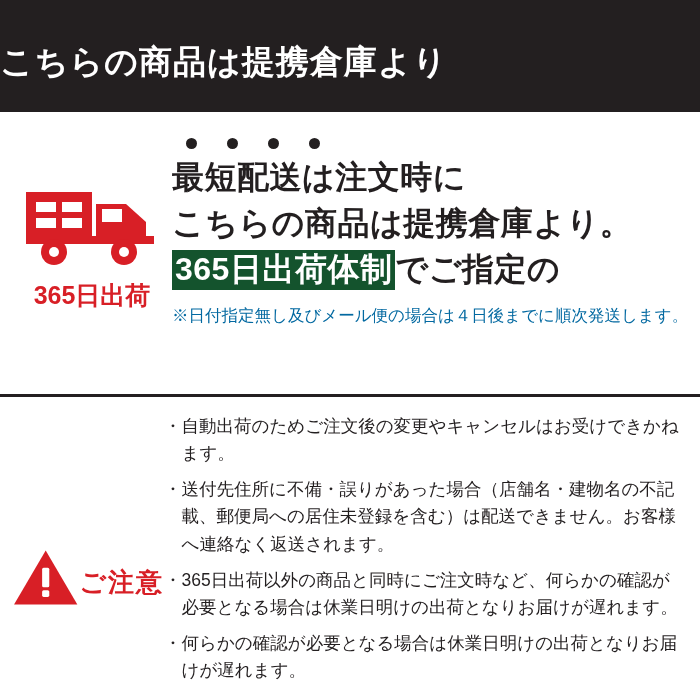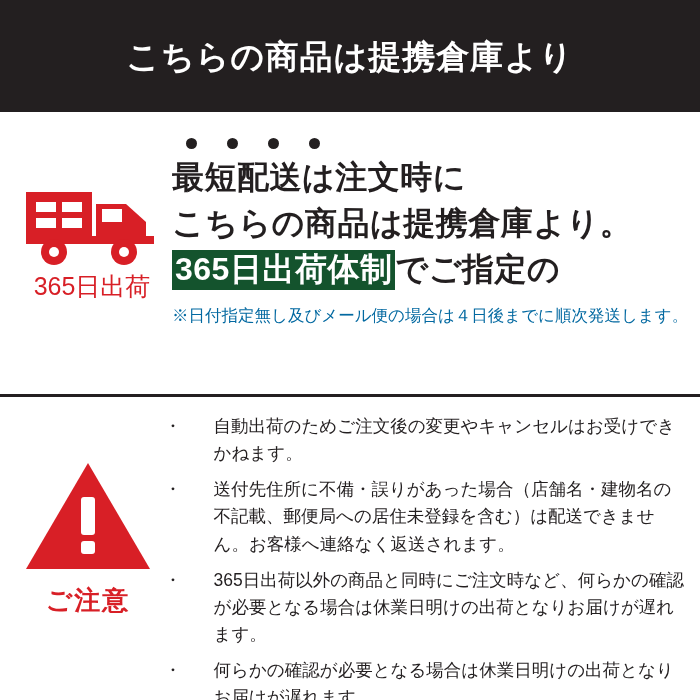--- a/index.html
+++ b/index.html
@@ -17,24 +17,24 @@
     background: #ffffff;
     box-sizing: border-box;
     overflow: hidden;
   }
 
   
   .header {
     background: #231f20;
     height: 112px;
     display: flex;
-    flex-direction: column;
+    flex-direction: row;
     align-items: center;
-    justify-content: center;
-    padding-top: 2px;
+    justify-content: flex-start;
+    padding-top: 12px;
     box-sizing: border-box;
   }
   .header-line {
     color: #ffffff;
     font-size: 33px;
     font-weight: bold;
     letter-spacing: 1px;
     line-height: 1.28;
     text-align: center;
     white-space: nowrap;
@@ -59,22 +59,22 @@
     box-sizing: border-box;
   }
   .truck-icon {
     width: 136px;
     height: 92px;
     display: block;
   }
   .truck-label {
     color: #d81f26;
     font-size: 25px;
-    font-weight: normal;
-    margin-top: 0;
+    font-weight: bold;
+    margin-top: 9px;
     letter-spacing: 0px;
     white-space: nowrap;
   }
   .mid-text {
     flex: 1 1 auto;
     display: flex;
     flex-direction: column;
     justify-content: flex-start;
     padding-top: 18px;
     box-sizing: border-box;
@@ -118,21 +118,21 @@
   .caution {
     height: 300px;
     display: flex;
     padding: 10px 14px 0 12px;
     box-sizing: border-box;
   }
   .warn-col {
     width: 152px;
     flex: 0 0 152px;
     display: flex;
-    flex-direction: column;
+    flex-direction: row;
     align-items: center;
     padding-top: 52px;
     box-sizing: border-box;
   }
   .warn-tri {
     width: 132px;
     height: 116px;
     display: block;
   }
   .warn-label {
@@ -155,21 +155,20 @@
     line-height: 1.55;
     margin-bottom: 9px;
   }
   .bullet-mark {
     flex: 0 0 16px;
     font-size: 17.5px;
     line-height: 1.55;
   }
   .bullet-text {
     flex: 1 1 auto;
-    margin-left: 32px;
   }
 </style>
 </head>
 <body>
 
 <div class="banner">
 
   <div class="header">
     <div class="header-line">こちらの商品は提携倉庫より</div>
   </div>

